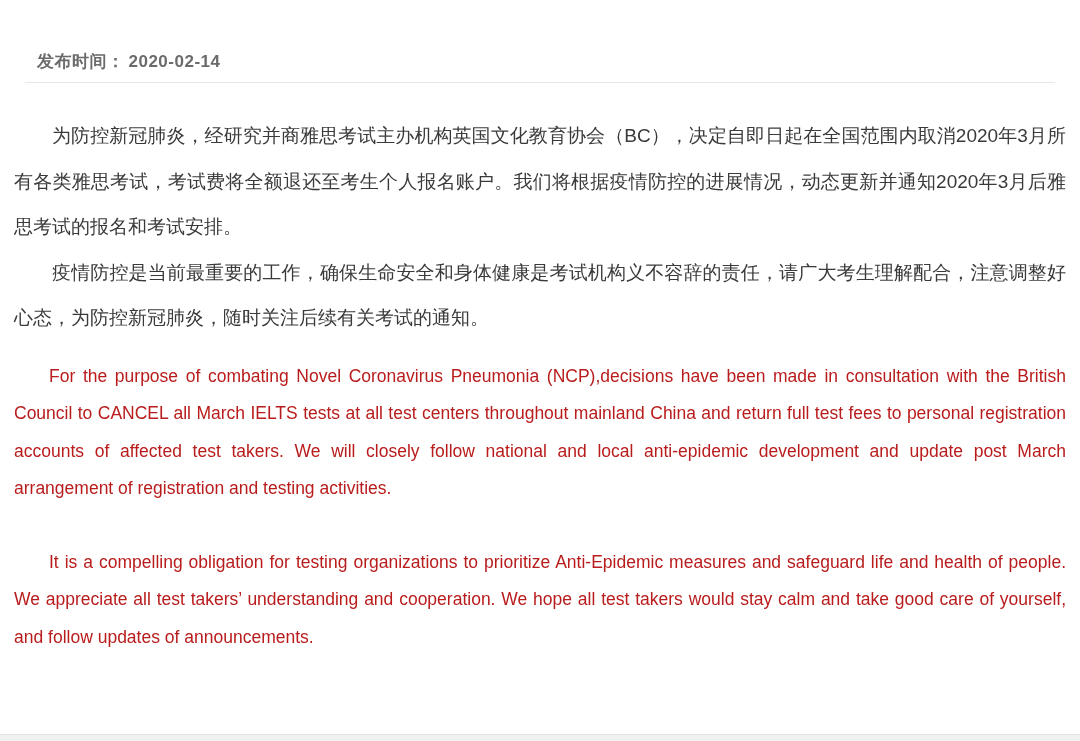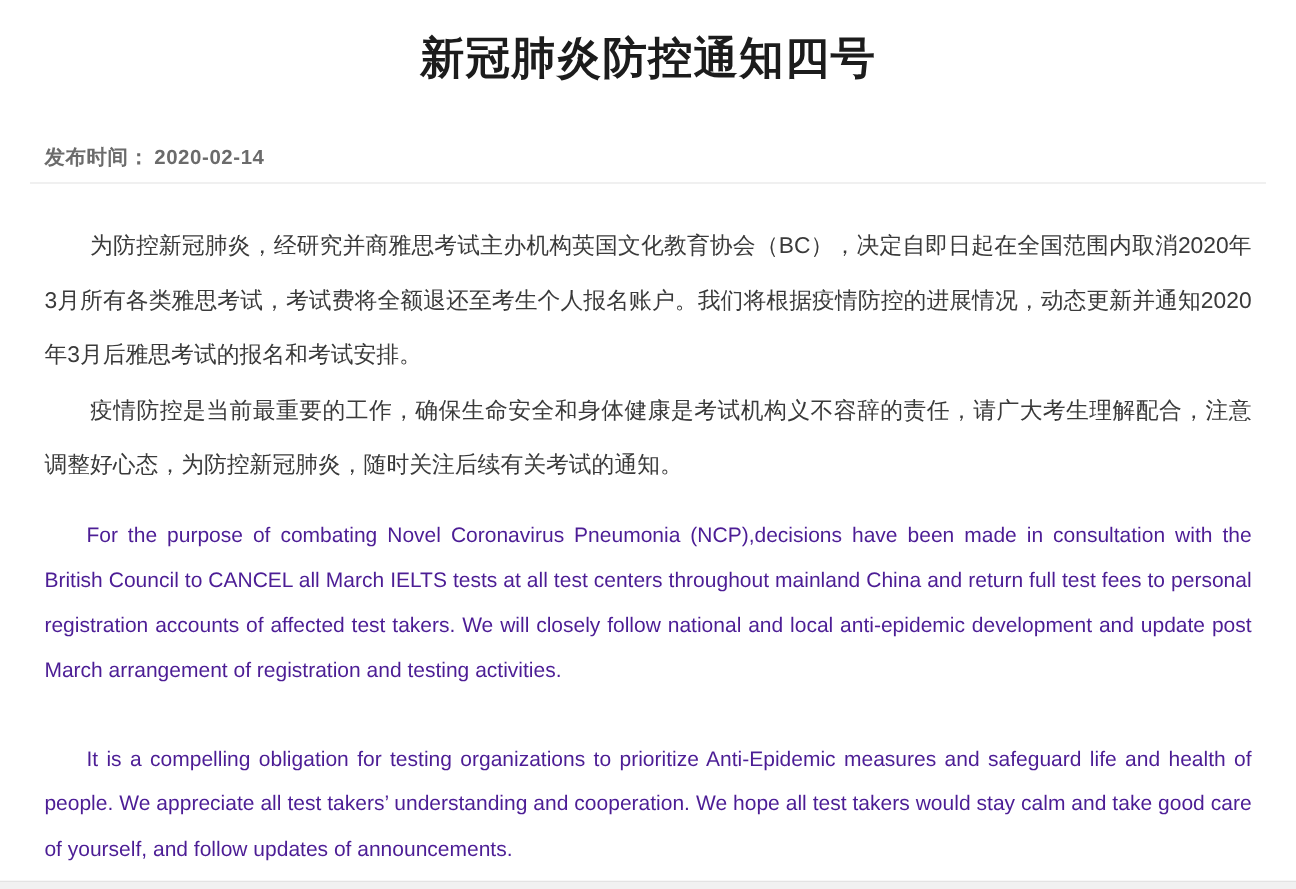--- a/index.html
+++ b/index.html
@@ -34,54 +34,53 @@
     letter-spacing: 0.5px;
   }
   .meta .date { margin-left: 4px; }
   .divider {
     border: none;
     height: 1px;
     background: #e7e7e7;
     margin: 8px 25px 0 25px;
   }
   .article {
-    padding: 0 37px;
+    padding: 0 14px;
     text-align: justify;
   }
   .article p {
     margin: 0;
     text-indent: 2em;
   }
   .article p.zh {
     font-size: 19px;
     line-height: 45.5px;
     color: #3a3a3a;
   }
   .article p.zh.first { margin-top: 30px; }
   .article p.en {
     font-size: 17.5px;
     line-height: 37.6px;
-    color: #4c1d95;
+    color: #b91c1c;
   }
   .article p.en.first { margin-top: 17px; }
   .article p.en.last  { margin-top: 36px; }
   .footer-bar {
     position: absolute;
     left: 0; right: 0; bottom: 0;
     height: 6px;
     background: #f1f1f1;
     border-top: 1px solid #e3e3e3;
   }
 </style>
 </head>
 <body>
 
 <div class="page">
 
-  <h1 class="title">新冠肺炎防控通知四号</h1>
 
   <div class="meta">
     <span>发布时间：</span><span class="date">2020-02-14</span>
   </div>
 
   <hr class="divider">
 
   <div class="article">
     <p class="zh first">为防控新冠肺炎，经研究并商雅思考试主办机构英国文化教育协会（BC），决定自即日起在全国范围内取消2020年3月所有各类雅思考试，考试费将全额退还至考生个人报名账户。我们将根据疫情防控的进展情况，动态更新并通知2020年3月后雅思考试的报名和考试安排。</p>
     <p class="zh">疫情防控是当前最重要的工作，确保生命安全和身体健康是考试机构义不容辞的责任，请广大考生理解配合，注意调整好心态，为防控新冠肺炎，随时关注后续有关考试的通知。</p>

